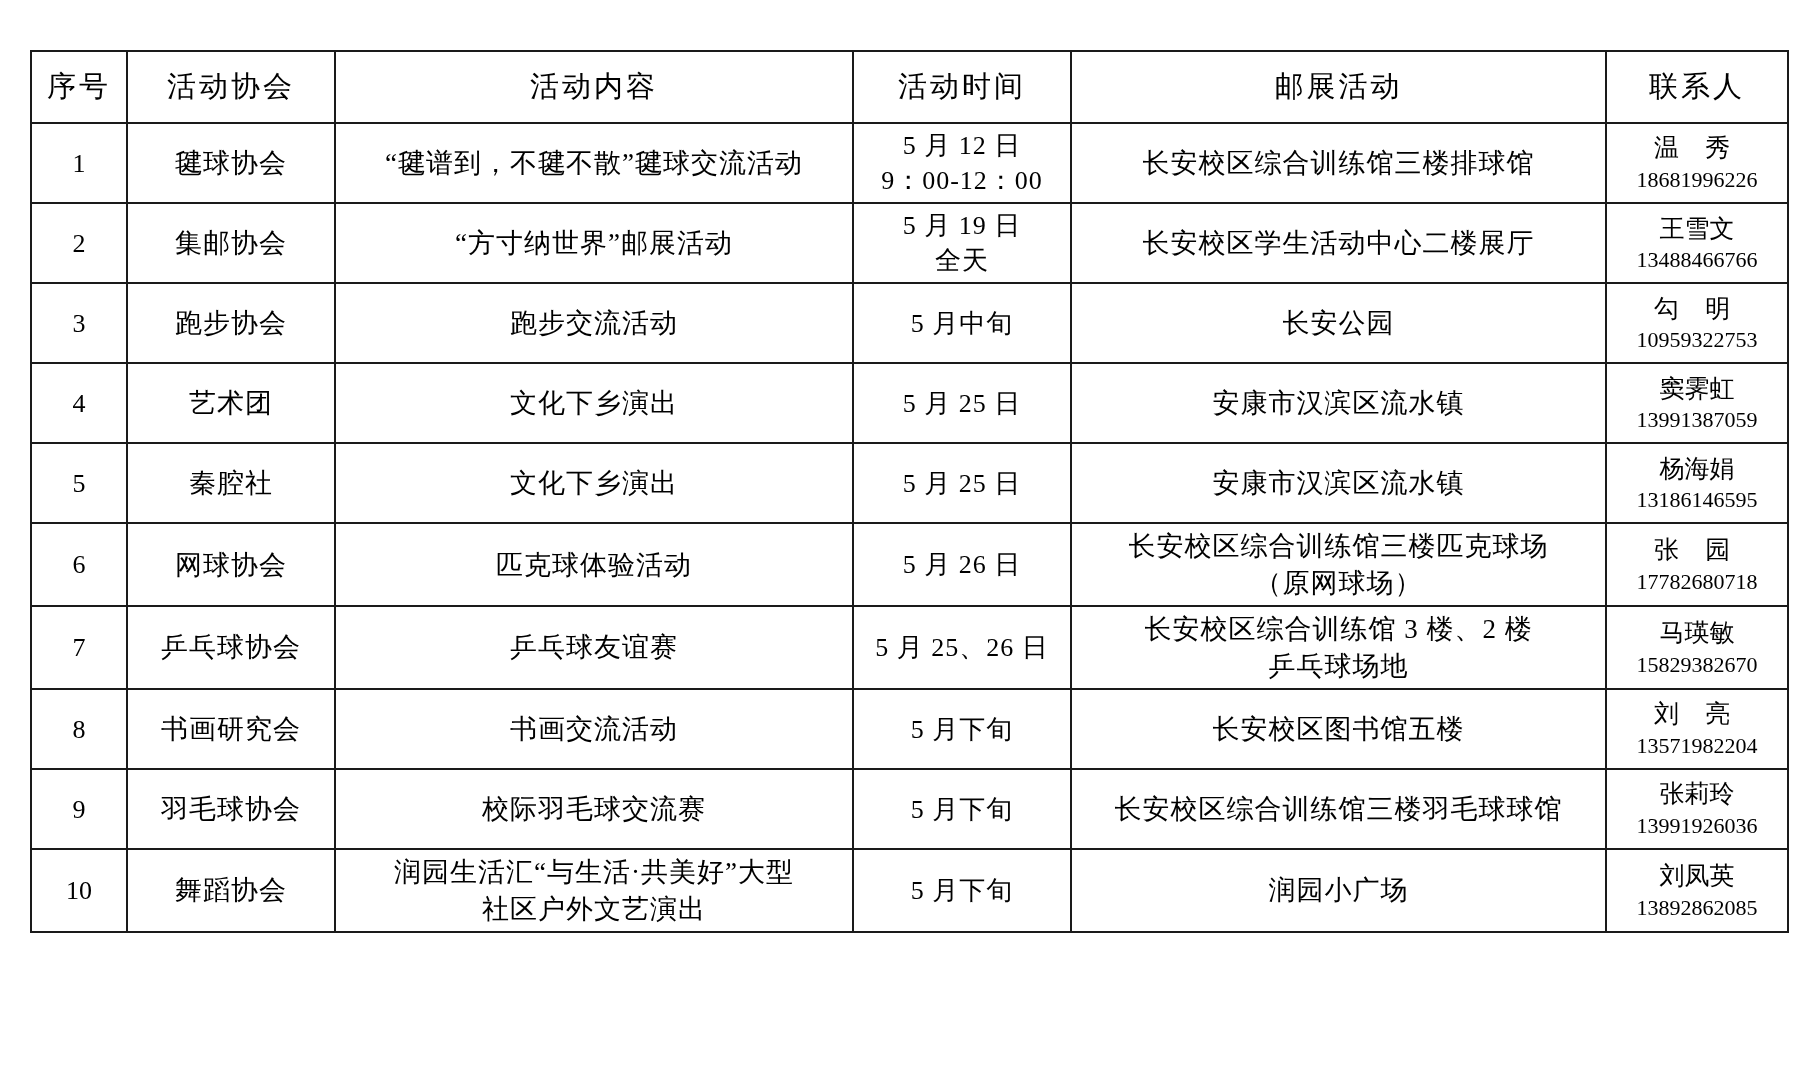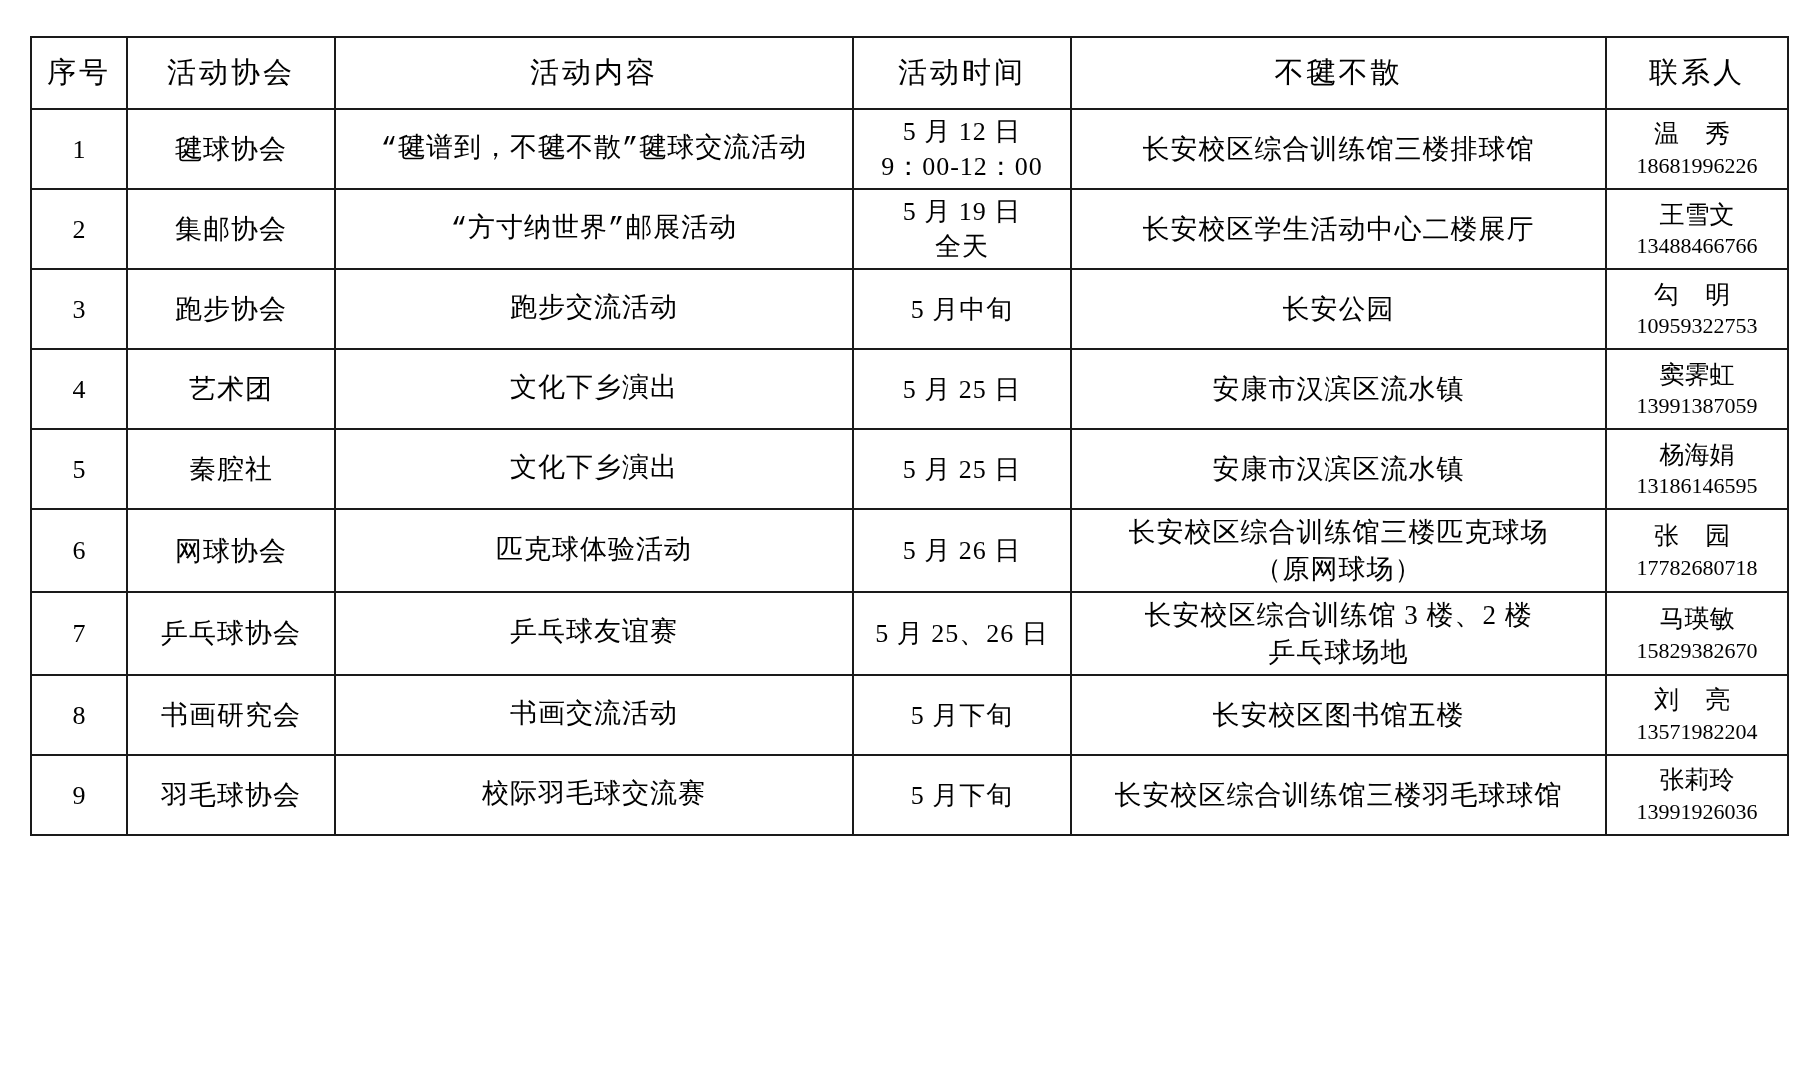--- a/index.html
+++ b/index.html
@@ -17,21 +17,21 @@
   .page {
     position: relative;
     width: 1817px;
     height: 1069px;
     box-sizing: border-box;
     padding: 36px 30px 0 30px;
   }
   table.activity-table {
     border-collapse: collapse;
     width: 1757px;
-    margin: 0 auto;
+    margin: 14px auto;
     table-layout: fixed;
   }
   table.activity-table td,
   table.activity-table th {
     border: 2px solid #1a1a1a;
     text-align: center;
     vertical-align: middle;
     font-weight: normal;
     padding: 4px 6px;
     line-height: 1.35;
@@ -49,21 +49,21 @@
     font-size: 29px;
     letter-spacing: 3px;
     font-weight: bold;
   }
   tbody td {
     font-size: 27px;
     letter-spacing: 1px;
   }
   tbody tr { height: 80px; }
   tbody td.index-cell { font-size: 26px; letter-spacing: 0; }
-  tbody td.content-cell { font-size: 27px; letter-spacing: 1px; font-family: Liberation Mono, monospace; }
+  tbody td.content-cell { font-size: 27px; letter-spacing: 1px; }
   tbody td.time-cell { font-size: 26px; letter-spacing: 1px; }
   tbody td.place-cell { font-size: 27px; letter-spacing: 1px; }
   tbody td.contact-cell { font-size: 25px; letter-spacing: 0; }
   .line2 { display: block; }
   .name-sp { letter-spacing: 10px; }
   .phone { letter-spacing: 0; font-size: 22px; }
 </style>
 </head>
 <body>
 
@@ -76,21 +76,21 @@
       <col class="c-time">
       <col class="c-place">
       <col class="c-contact">
     </colgroup>
     <thead>
       <tr>
         <th>序号</th>
         <th>活动协会</th>
         <th>活动内容</th>
         <th>活动时间</th>
-        <th>不毽不散</th>
+        <th>邮展活动</th>
         <th>联系人</th>
       </tr>
     </thead>
     <tbody>
 
       <tr>
         <td class="index-cell">1</td>
         <td>毽球协会</td>
         <td class="content-cell">“毽谱到，不毽不散”毽球交流活动</td>
         <td class="time-cell">
@@ -230,15 +230,33 @@
         </td>
         <td class="place-cell">
           <span class="line2">长安校区综合训练馆三楼羽毛球球馆</span>
         </td>
         <td class="contact-cell">
           <span class="line2">张莉玲</span>
           <span class="line2 phone">13991926036</span>
         </td>
       </tr>
 
+      <tr>
+        <td class="index-cell">10</td>
+        <td>舞蹈协会</td>
+        <td class="content-cell">
+          <span class="line2">润园生活汇“与生活·共美好”大型</span>
+          <span class="line2">社区户外文艺演出</span>
+        </td>
+        <td class="time-cell">
+          <span class="line2">5 月下旬</span>
+        </td>
+        <td class="place-cell">
+          <span class="line2">润园小广场</span>
+        </td>
+        <td class="contact-cell">
+          <span class="line2">刘凤英</span>
+          <span class="line2 phone">13892862085</span>
+        </td>
+      </tr>
     </tbody>
   </table>
 </div>
 
 </body></html>

